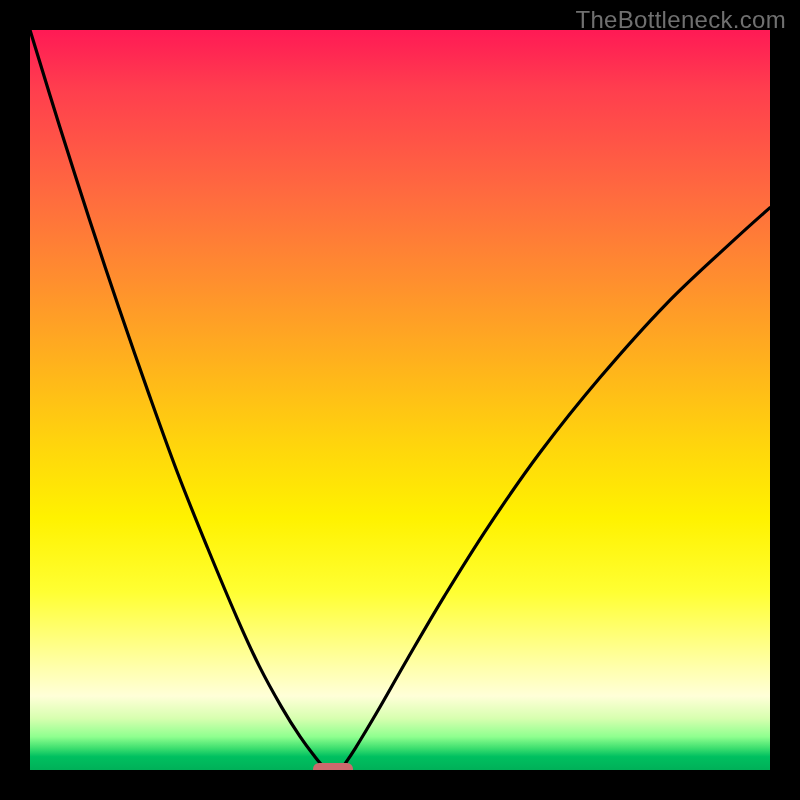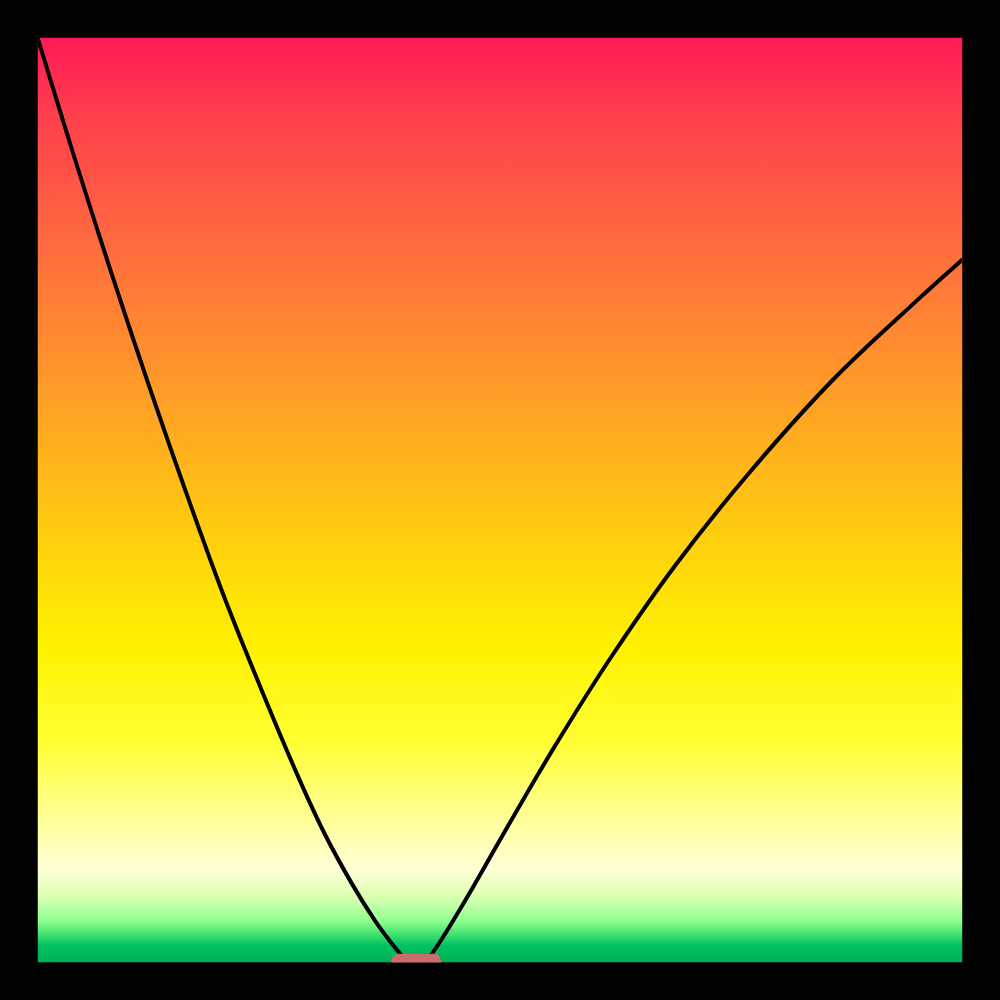--- a/index.html
+++ b/index.html
@@ -68,20 +68,21 @@
     height: 12px;
     border-radius: 6px;
     background: #cc6a6d;
     transform: translate(-50%, -50%);
   }
 </style>
 </head>
 <body>
 
 <div class="frame">
+  <div class="watermark">TheBottleneck.com</div>
   <div class="plot">
     <div class="gradient"></div>
     <svg class="curve" viewBox="0 0 740 740" preserveAspectRatio="none">
       <path id="path-left" fill="none" stroke="#000" stroke-width="3.2" stroke-linecap="round" stroke-linejoin="round" d="M 0.00 0.00 C 5.33 17.32, 18.94 62.23, 29.60 96.20 C 40.26 130.17, 48.54 156.07, 59.20 188.70 C 69.86 221.33, 78.14 246.20, 88.80 277.50 C 99.46 308.80, 107.74 332.63, 118.40 362.60 C 129.06 392.57, 137.34 416.03, 148.00 444.00 C 158.66 471.97, 166.94 492.03, 177.60 518.00 C 188.26 543.97, 197.88 566.99, 207.20 588.30 C 216.52 609.61, 221.41 620.42, 229.40 636.40 C 237.39 652.38, 244.27 664.45, 251.60 677.10 C 258.93 689.75, 264.11 697.78, 270.10 706.70 C 276.09 715.62, 280.24 720.69, 284.90 726.68 C 289.56 732.67, 294.00 737.60, 296.00 740.00"></path>
       <path id="path-right" fill="none" stroke="#000" stroke-width="3.2" stroke-linecap="round" stroke-linejoin="round" d="M 310.80 740.00 C 313.46 736.00, 318.94 728.46, 325.60 717.80 C 332.26 707.14, 338.48 696.78, 347.80 680.80 C 357.12 664.82, 365.41 649.65, 377.40 629.00 C 389.39 608.35, 399.75 590.08, 414.40 566.10 C 429.05 542.12, 441.48 521.77, 458.80 495.80 C 476.12 469.83, 490.62 448.44, 510.60 421.80 C 530.58 395.16, 547.16 374.44, 569.80 347.80 C 592.44 321.16, 612.42 298.44, 636.40 273.80 C 660.38 249.16, 684.35 228.22, 703.00 210.90 C 721.65 193.58, 733.34 183.59, 740.00 177.60"></path>
     </svg>
     <div id="marker" class="marker" style="left: 303.4px; top: 738.52px; background: rgb(204, 106, 109);"></div>
   </div>
 </div>
 

